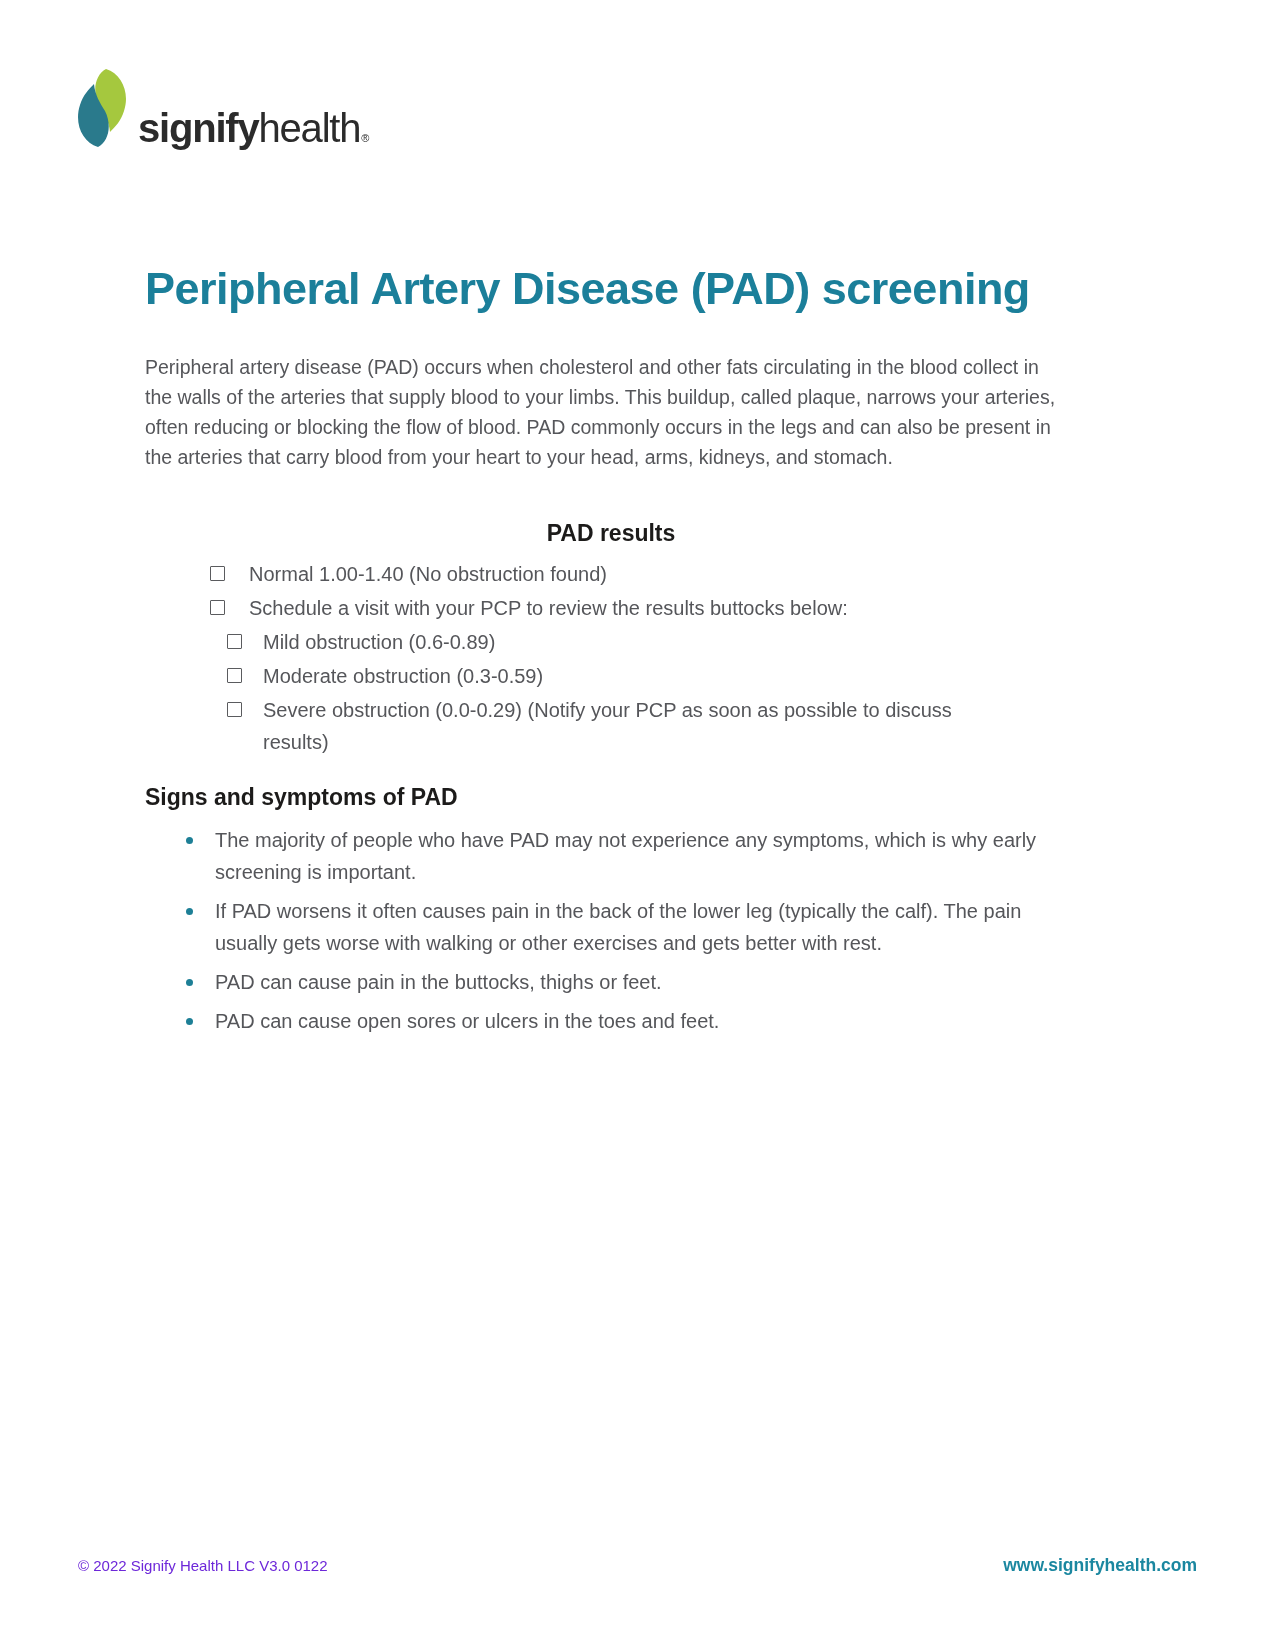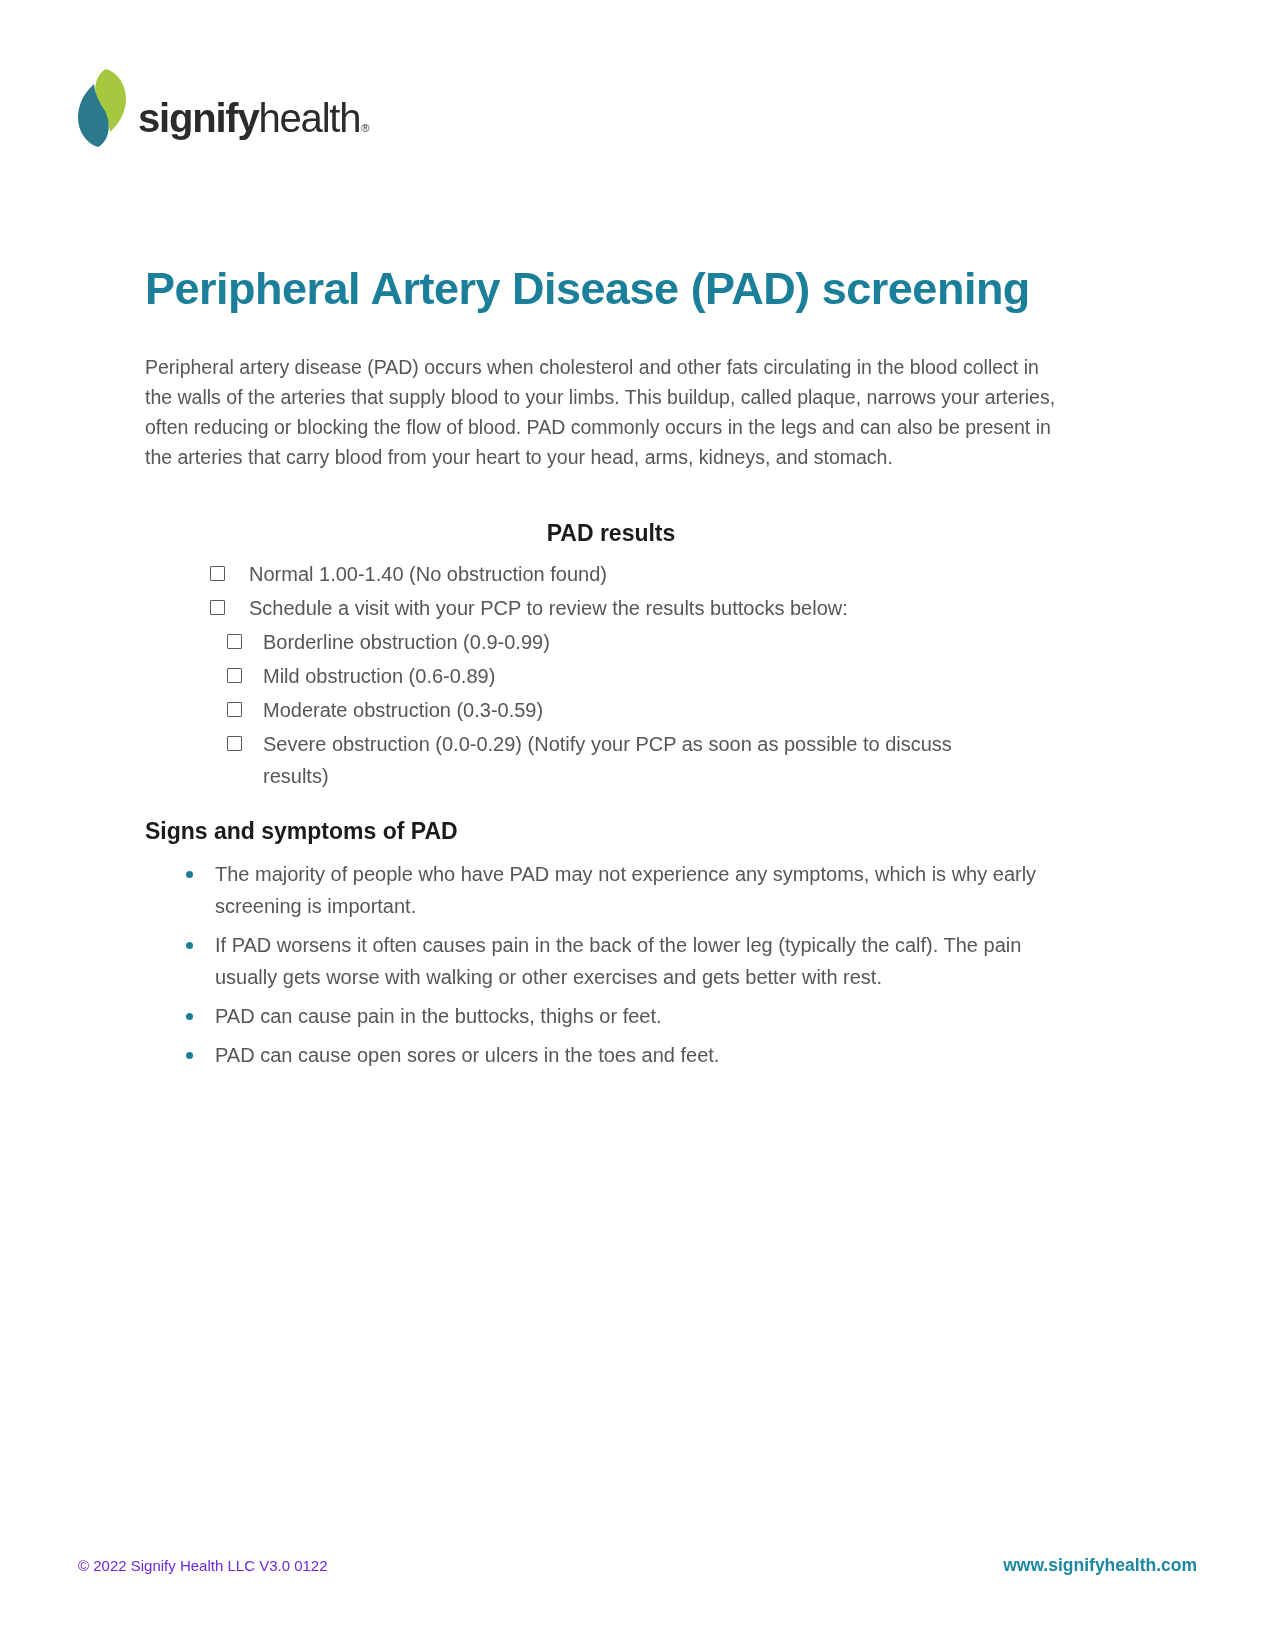--- a/index.html
+++ b/index.html
@@ -7,21 +7,21 @@
   .page {
     position:relative;
     width:1275px; height:1650px;
     background:#ffffff;
     font-family:"Liberation Sans", sans-serif;
     overflow:hidden;
   }
   
   .logo { position:absolute; left:75px; top:68px; display:flex; align-items:flex-end; }
   .logo-mark { width:54px; height:80px; flex:0 0 auto; }
-  .logo-text { margin-left:9px; margin-bottom:10px; font-size:40px; line-height:1; color:#2b2b2b; letter-spacing:-1.2px; white-space:nowrap; }
+  .logo-text { margin-left:9px; margin-bottom:0px; font-size:40px; line-height:1; color:#2b2b2b; letter-spacing:-1.2px; white-space:nowrap; }
   .logo-text .bold { font-weight:700; }
   .logo-text .light { font-weight:400; }
   .logo-reg { font-size:11px; color:#2b2b2b; vertical-align:baseline; margin-left:1px; }
   
   .main { position:absolute; left:145px; top:264px; width:932px; }
   .doc-title {
     font-size:45px; line-height:50px; font-weight:700;
     color:#1b7f9a; letter-spacing:-0.5px;
   }
   .intro {
@@ -86,24 +86,20 @@
       <div class="check-row lvl1">
         <span class="checkbox"></span>
         <span class="check-label">Normal 1.00-1.40 (No obstruction found)</span>
       </div>
       <div class="check-row lvl1">
         <span class="checkbox"></span>
         <span class="check-label">Schedule a visit with your PCP to review the results buttocks below:</span>
       </div>
       <div class="check-row lvl2">
         <span class="checkbox"></span>
-        <span class="check-label">Borderline obstruction (0.9-0.99)</span>
-      </div>
-      <div class="check-row lvl2">
-        <span class="checkbox"></span>
         <span class="check-label">Mild obstruction (0.6-0.89)</span>
       </div>
       <div class="check-row lvl2">
         <span class="checkbox"></span>
         <span class="check-label">Moderate obstruction (0.3-0.59)</span>
       </div>
       <div class="check-row lvl2">
         <span class="checkbox"></span>
         <span class="check-label narrow">Severe obstruction (0.0-0.29) (Notify your PCP as soon as possible to discuss results)</span>
       </div>

